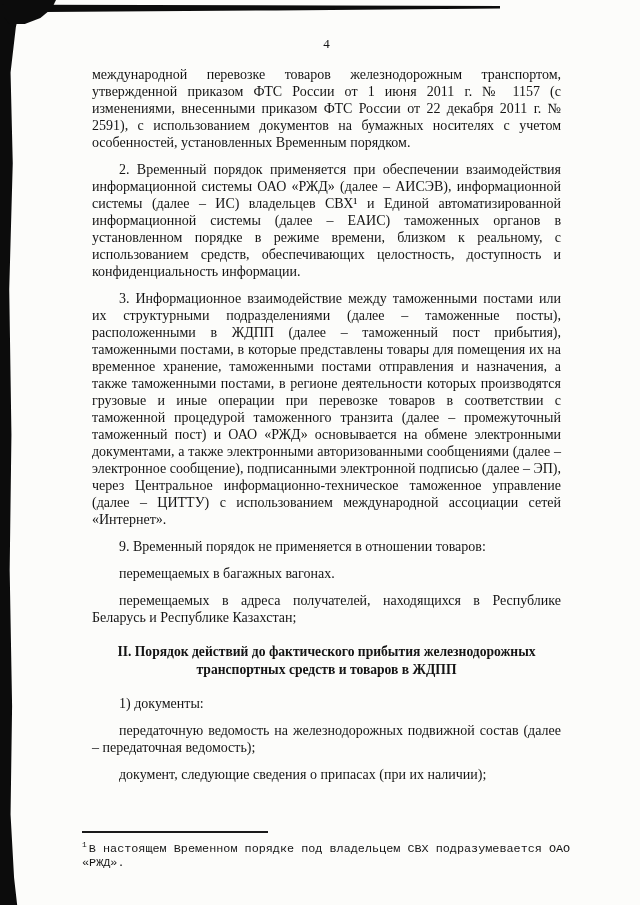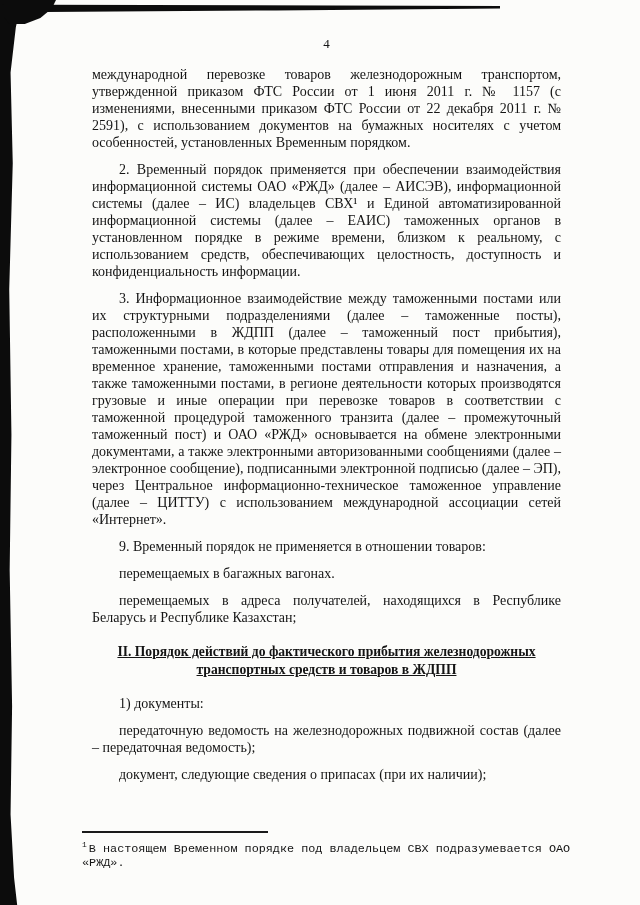--- a/index.html
+++ b/index.html
@@ -64,21 +64,20 @@
     font-size: 14px;
     line-height: 17px;
   }
   p.para.no-indent { text-indent: 0; }
   .section-heading {
     font-size: 13.6px;
     line-height: 18.2px;
     font-weight: bold;
     text-align: center;
     margin: 17px 14px 16px 14px;
-    text-decoration: underline;
   }
   
   .footnote-area {
     position: absolute;
     left: 82px;
     top: 831px;
     width: 489px;
   }
   .footnote-rule {
     width: 186px;

